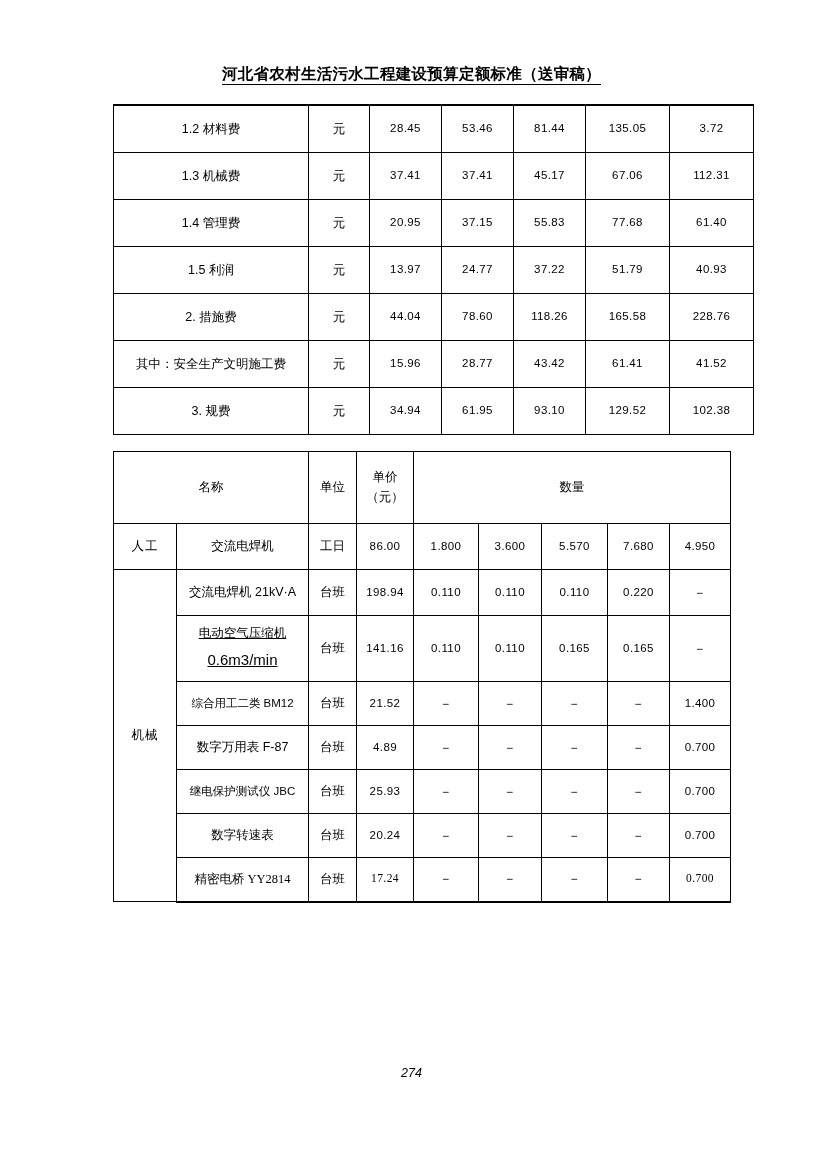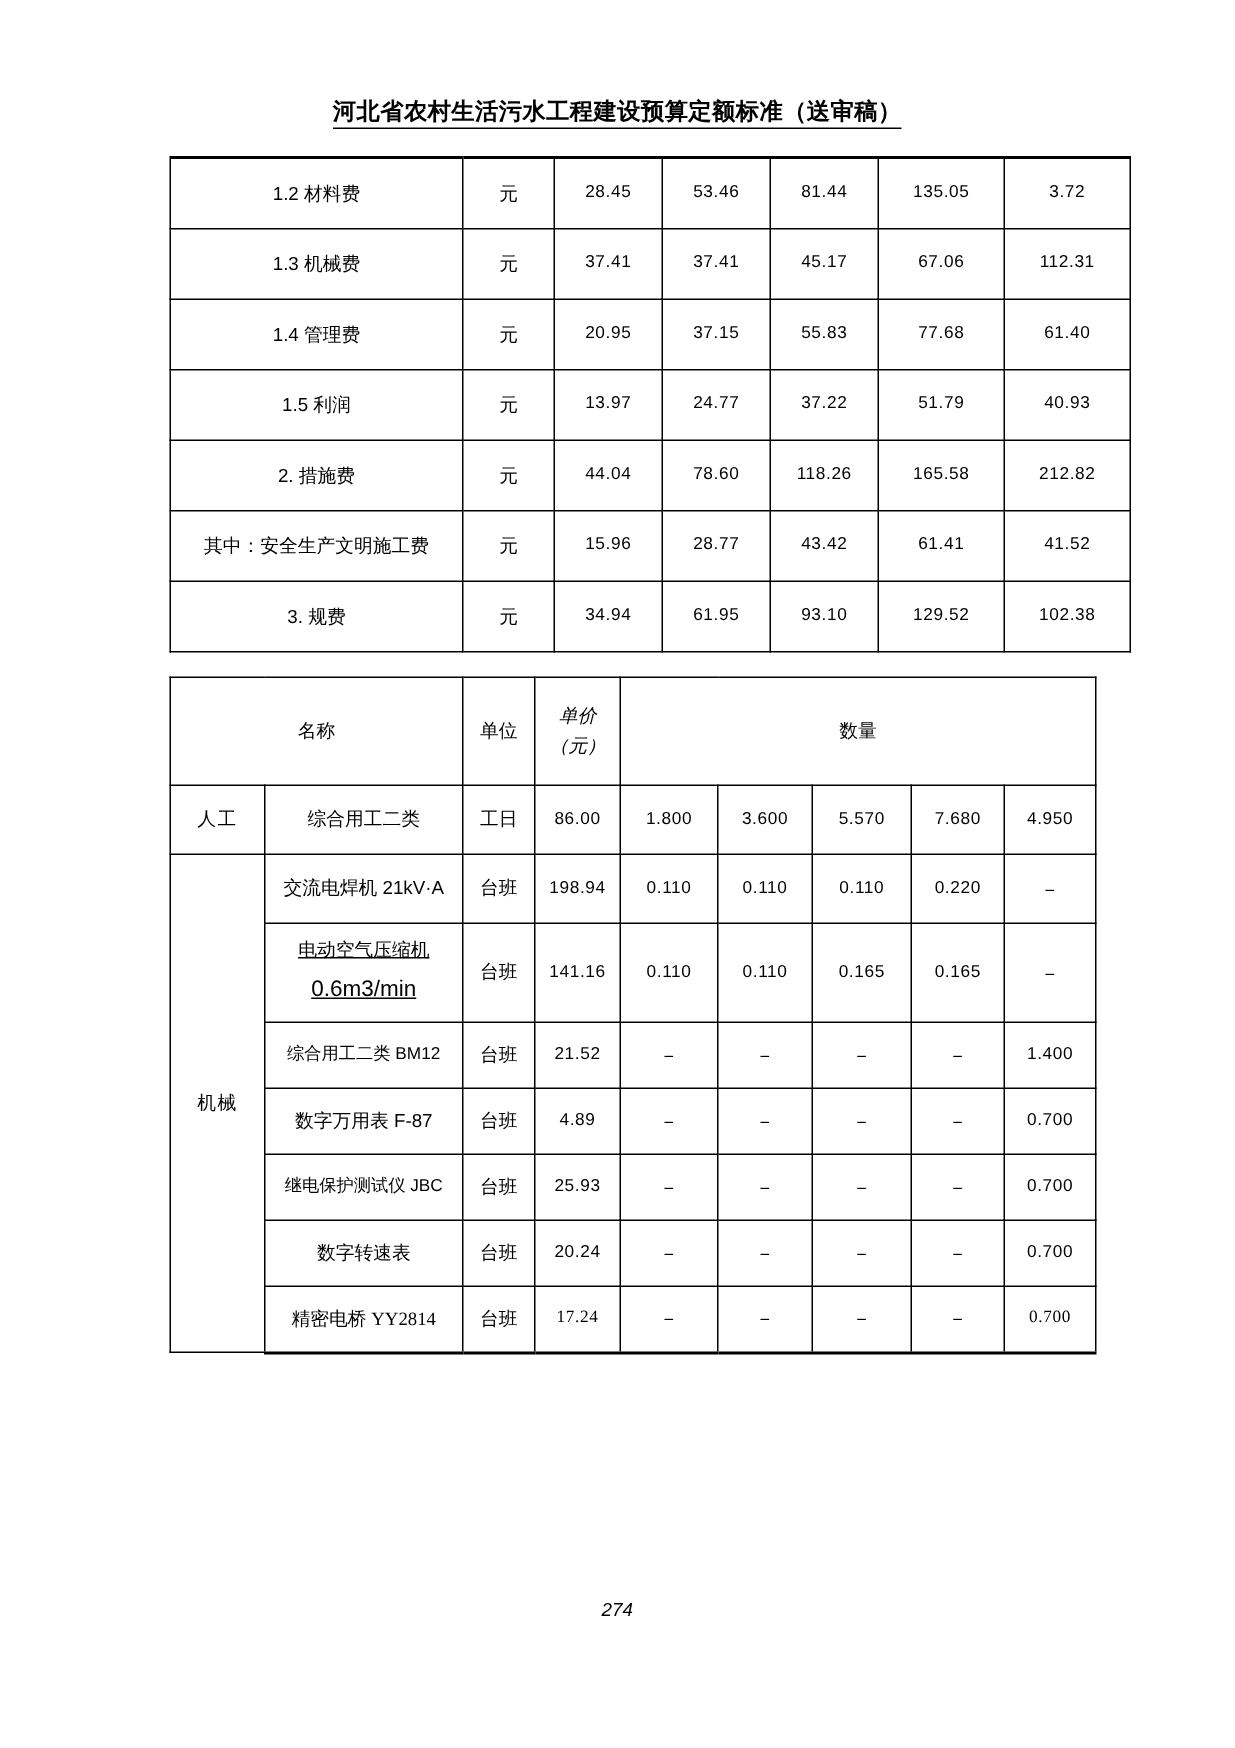--- a/index.html
+++ b/index.html
@@ -84,21 +84,20 @@
   
   #table-costs { top: 104px; }
   #table-costs td { height: 46px; }
 
   
   #table-resources { top: 451px; }
 
   .hdr-stack {
     display: block;
     line-height: 1.55;
-    font-style: italic;
   }
 
   .vertical-group {
     font-size: 12.5px;
     letter-spacing: 1px;
   }
 
   .name-two-line {
     display: block;
     line-height: 1.9;
@@ -177,21 +176,21 @@
         <td class="num">40.93</td>
       </tr>
 
       <tr>
         <td class="cn label-left">2. 措施费</td>
         <td class="cn">元</td>
         <td class="num">44.04</td>
         <td class="num">78.60</td>
         <td class="num">118.26</td>
         <td class="num">165.58</td>
-        <td class="num">212.82</td>
+        <td class="num">228.76</td>
       </tr>
 
       <tr>
         <td class="cn label-left">其中：安全生产文明施工费</td>
         <td class="cn">元</td>
         <td class="num">15.96</td>
         <td class="num">28.77</td>
         <td class="num">43.42</td>
         <td class="num">61.41</td>
         <td class="num">41.52</td>
@@ -230,21 +229,21 @@
         <td class="cn">单位</td>
         <td class="cn">
           <span class="hdr-stack">单价</span>
           <span class="hdr-stack">（元）</span>
         </td>
         <td class="cn" colspan="5">数量</td>
       </tr>
 
       <tr style="height:46px">
         <td class="cn vertical-group">人工</td>
-        <td class="cn">综合用工二类</td>
+        <td class="cn">交流电焊机</td>
         <td class="cn">工日</td>
         <td class="num">86.00</td>
         <td class="num">1.800</td>
         <td class="num">3.600</td>
         <td class="num">5.570</td>
         <td class="num">7.680</td>
         <td class="num">4.950</td>
       </tr>
 
       <tr style="height:46px">

